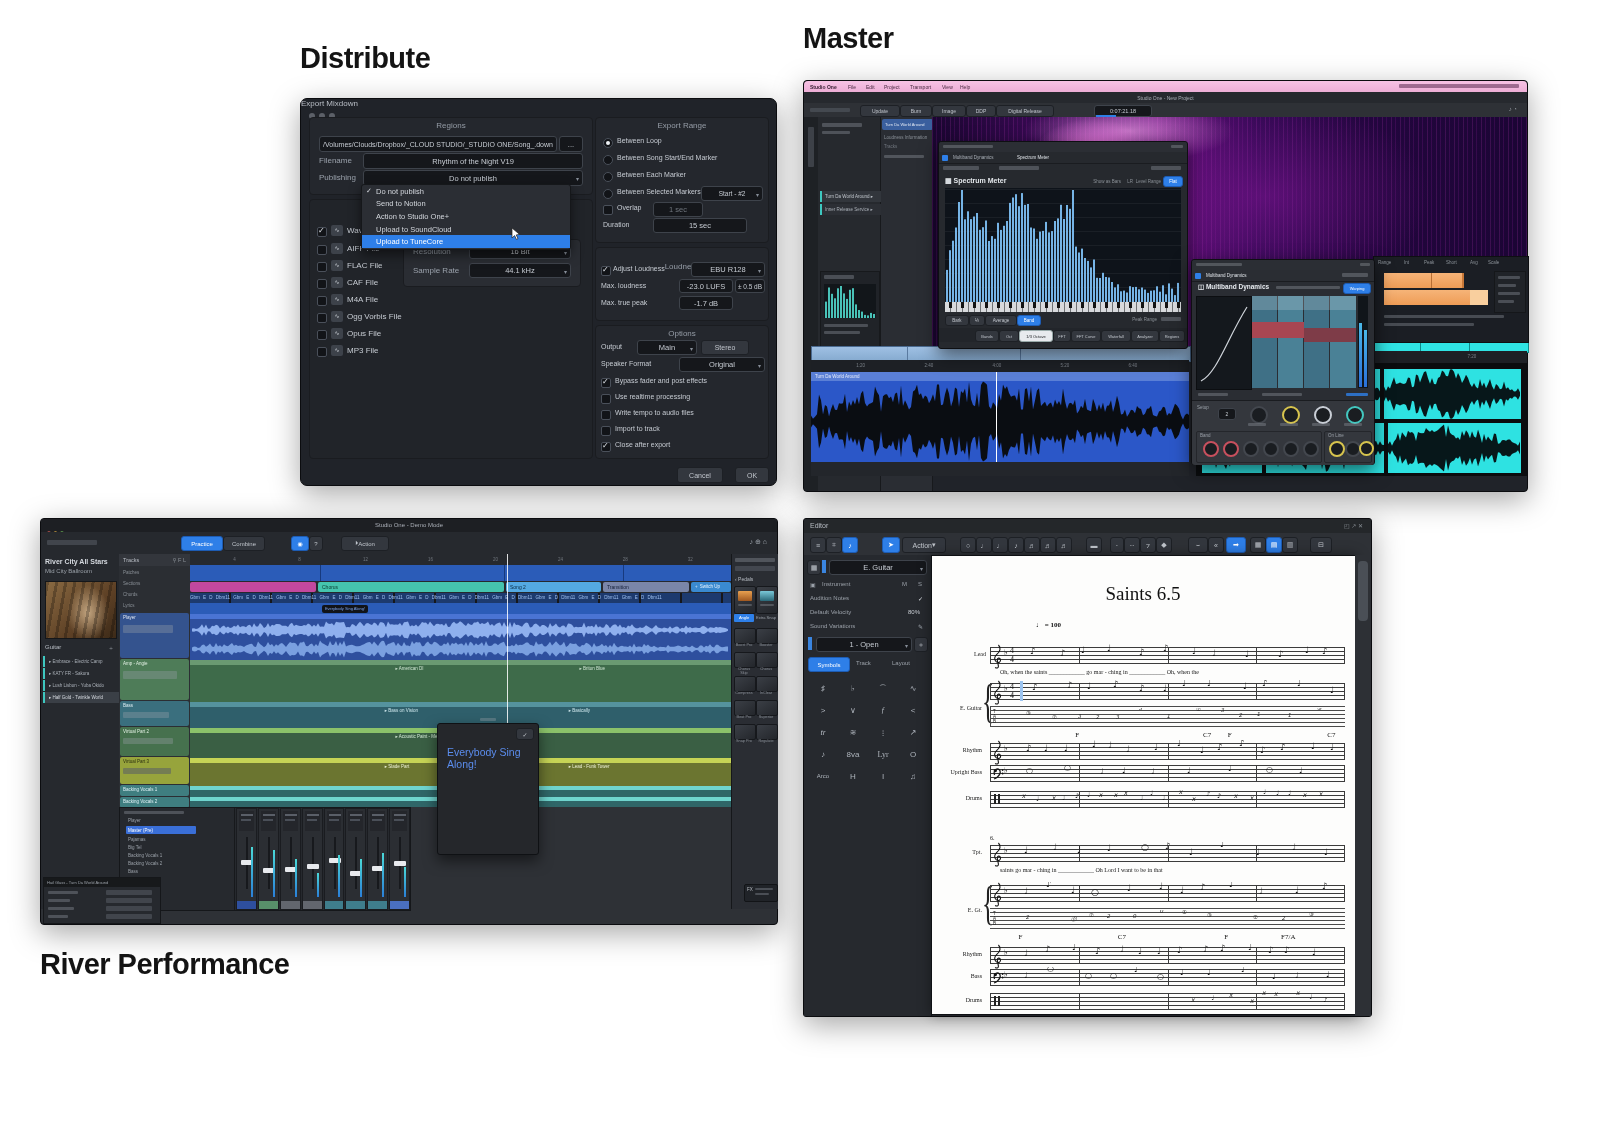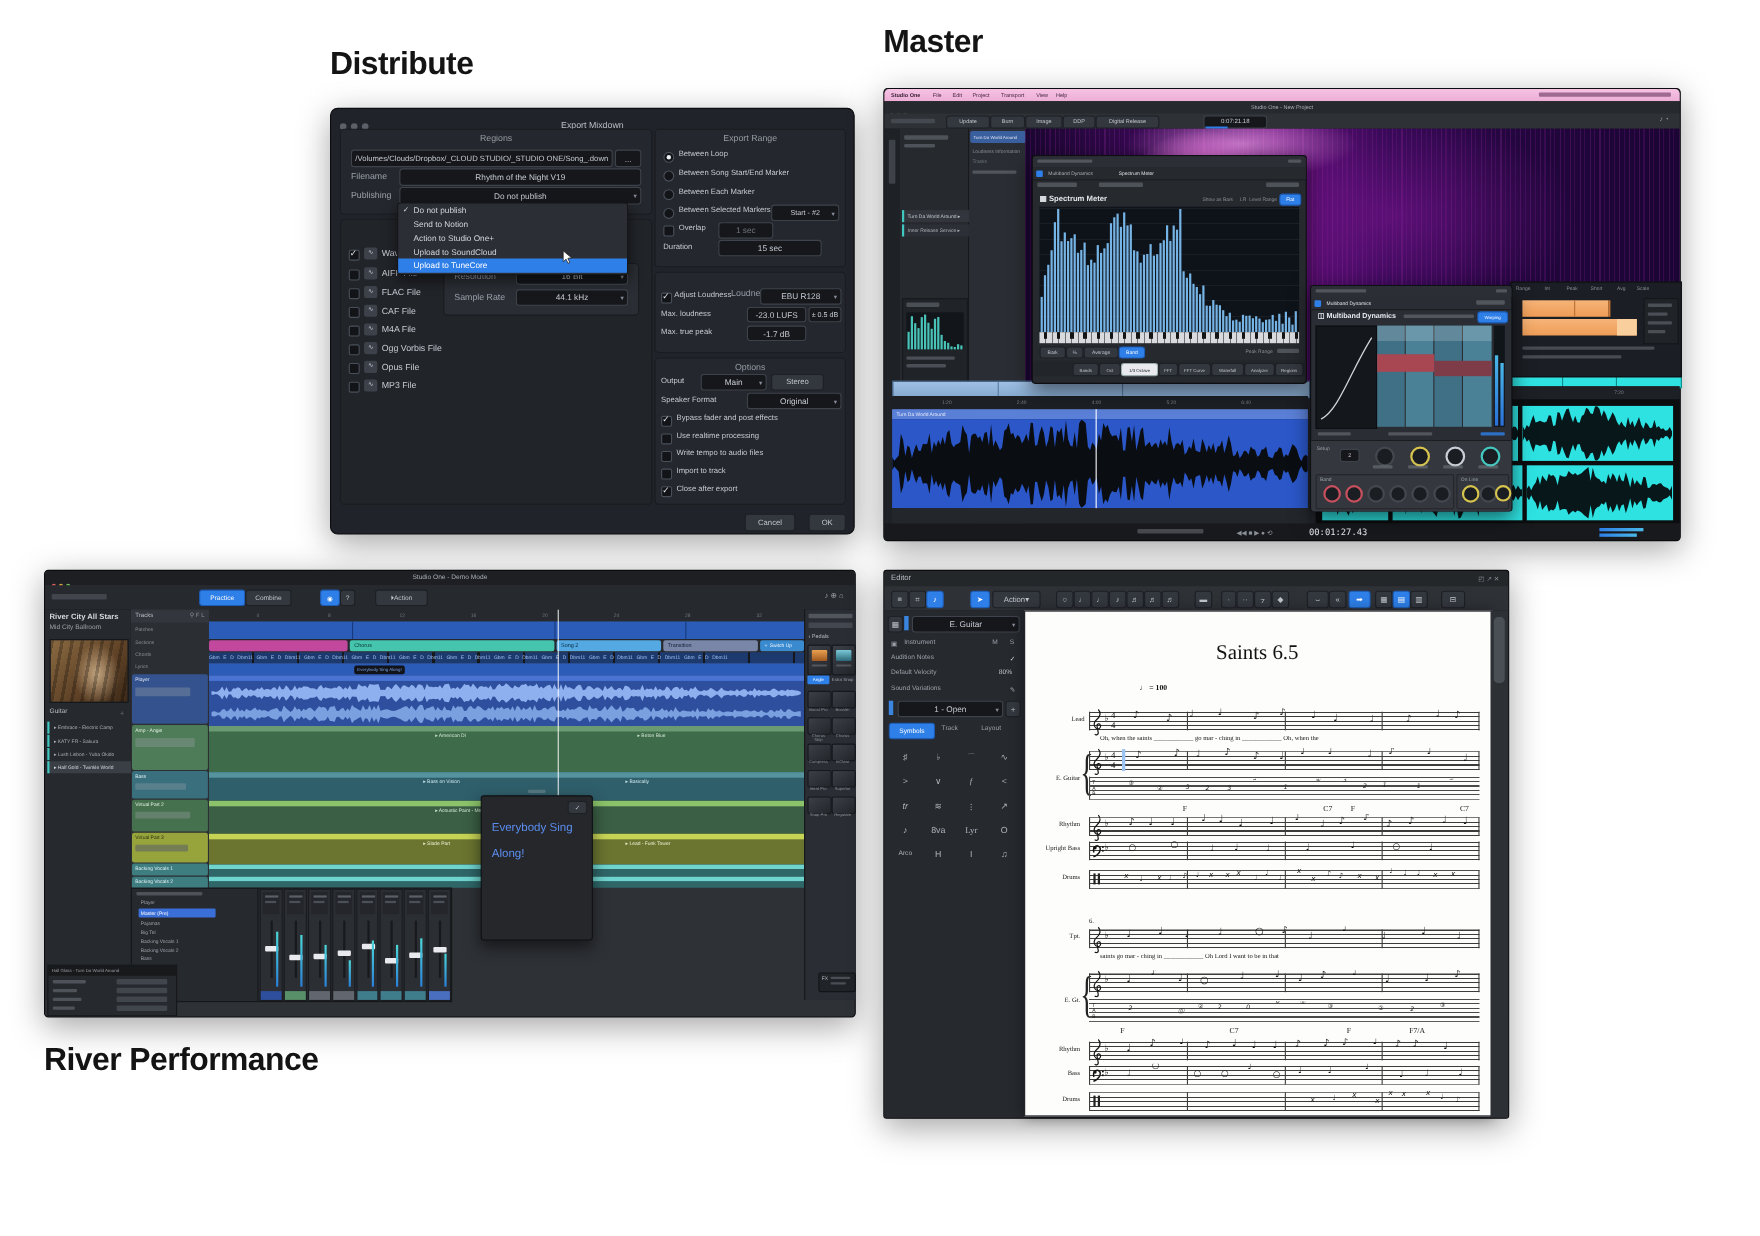--- a/index.html
+++ b/index.html
@@ -63,21 +63,21 @@
   </svg>
 
 <div class="canvas">
 
   <div class="a biglabel" style="left:300px;top:42px">Distribute</div>
   <div class="a biglabel" style="left:803px;top:22px">Master</div>
   <div class="a biglabel" style="left:40px;top:948px">River Performance</div>
 
   <div class="win" style="left:300px;top:98px;width:475px;height:386px">
     <div class="a dots" style="left:8px;top:6px"><i></i><i></i><i></i></div>
-    <div class="a t8" style="left:0;top:10px;width:100%;text-align:center;color:#b9bec6">Export Mixdown</div>
+    <div class="a t8" style="left:0;top:0;width:100%;color:#b9bec6">Export Mixdown</div>
 
     <div class="panel" style="left:8px;top:18px;width:282px;height:76px">
       <div class="hd" style="margin-top:3px">Regions</div>
     </div>
     <div class="well" style="left:18px;top:37px;width:236px;height:14px;font-size:7px">/Volumes/Clouds/Dropbox/_CLOUD STUDIO/_STUDIO ONE/Song_.down</div>
     <div class="well" style="left:258px;top:37px;width:22px;height:14px">...</div>
     <div class="a lab" style="left:18px;top:57px">Filename</div>
     <div class="well" style="left:62px;top:54px;width:218px;height:14px">Rhythm of the Night V19</div>
     <div class="a lab" style="left:18px;top:74px">Publishing</div>
     <div class="well dd" style="left:62px;top:71px;width:218px;height:14px">Do not publish</div>
@@ -571,27 +571,20 @@
       <div class="a" style="left:120px;top:14px;width:30px;height:40px;background:#202328;border:1px solid #15171a">
         <i class="blur" style="left:3px;top:4px;width:22px;height:3px"></i>
         <i class="blur" style="left:3px;top:12px;width:18px;height:3px"></i>
         <i class="blur" style="left:3px;top:20px;width:22px;height:3px"></i>
         <i class="blur" style="left:3px;top:28px;width:16px;height:3px"></i>
       </div>
       <i class="blur" style="left:10px;top:58px;width:120px;height:3px"></i>
       <i class="blur" style="left:10px;top:66px;width:90px;height:3px"></i>
     </div>
 
-    <div class="a" style="left:0;top:395px;width:723px;height:15px;background:#17191d;border-radius:0 0 4px 4px">
-      <i class="blur" style="left:230px;top:5px;width:60px;height:4px"></i>
-      <span class="t6" style="position:absolute;left:320px;top:4px;color:#8a9097">◀◀ ■ ▶ ● ⟲</span>
-      <span class="t8" style="position:absolute;left:386px;top:3px;color:#e8ecf2;font-family:'DejaVu Sans Mono',monospace">00:01:27.43</span>
-      <i class="a" style="left:650px;top:4px;width:40px;height:3px;background:linear-gradient(90deg,#2e7fe8,#4ab8e8)"></i>
-      <i class="a" style="left:650px;top:9px;width:34px;height:3px;background:linear-gradient(90deg,#2e7fe8,#4ab8e8)"></i>
-    </div>
   </div>
 
   <div class="win" style="left:40px;top:518px;width:736px;height:405px;border-radius:4px;background:#2e3136">
     <div class="a" style="left:0;top:0;width:736px;height:13px;background:#1d1f23;border-radius:4px 4px 0 0">
       <span class="dots mac" style="position:absolute;left:6px;top:3.5px;transform:scale(.65);transform-origin:left"><i></i><i></i><i></i></span>
       <span class="t6" style="position:absolute;left:0;top:3px;width:100%;text-align:center;color:#a8adb5">Studio One - Demo Mode</span>
     </div>
     <div class="a" style="left:0;top:13px;width:736px;height:22px;background:#26292e;border-bottom:1px solid #121417">
       <i class="blurd" style="left:6px;top:8px;width:50px;height:5px"></i>
       <span class="chip blue" style="left:140px;top:4px;width:40px;height:13px;font-size:6px">
@@ -819,21 +812,21 @@
       <i class="blur" style="left:4px;top:29px;width:26px;height:3px"></i>
         <i class="blurd" style="left:62px;top:28px;width:46px;height:5px"></i>
       <i class="blur" style="left:4px;top:37px;width:20px;height:3px"></i>
         <i class="blurd" style="left:62px;top:36px;width:46px;height:5px"></i>
     </div>
 
     <div class="a" style="left:396px;top:204px;width:100px;height:130px;background:#25272b;border:1px solid #0f1114;border-radius:3px;box-shadow:0 6px 14px rgba(0,0,0,.5);z-index:6">
       <span class="chip" style="right:4px;top:4px;width:16px;height:10px;font-size:6px">✓</span>
       <i class="blur" style="left:42px;top:-6px;width:16px;height:3px"></i>
       <div class="a" style="left:9px;top:22px;font-size:10.5px;color:#5b8dee">Everybody Sing</div>
-      <div class="a" style="left:9px;top:46px;font-size:10.5px;color:#5b8dee">Along!</div>
+      <div class="a" style="left:9px;top:34px;font-size:10.5px;color:#5b8dee">Along!</div>
     </div>
 
     <div class="a" style="left:690px;top:35px;width:46px;height:355px;background:#2a2d33;border-left:1px solid #15171a">
       <i class="blur" style="left:3px;top:4px;width:40px;height:4px"></i>
       <i class="blurd" style="left:3px;top:12px;width:40px;height:5px"></i>
       <div class="a t5" style="left:3px;top:22px;color:#b8bdc4">‹ <span>Pedals</span></div>
       <div class="a tile" style="left:2px;top:32px;width:20px;height:26px">
           <i class="a" style="left:3px;top:4px;width:14px;height:10px;background:linear-gradient(#e8a050,#a05820);border-radius:1px"></i>
           <i class="blur" style="left:3px;top:17px;width:14px;height:2px"></i>
         </div>

